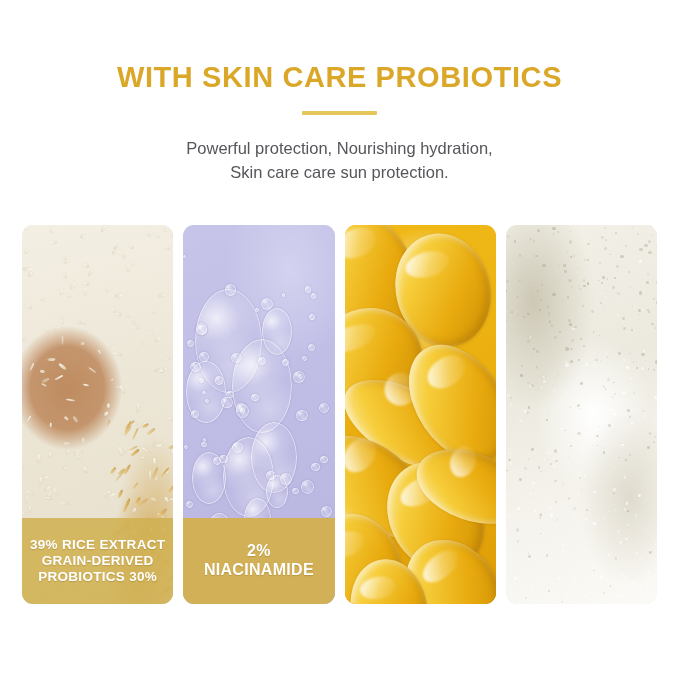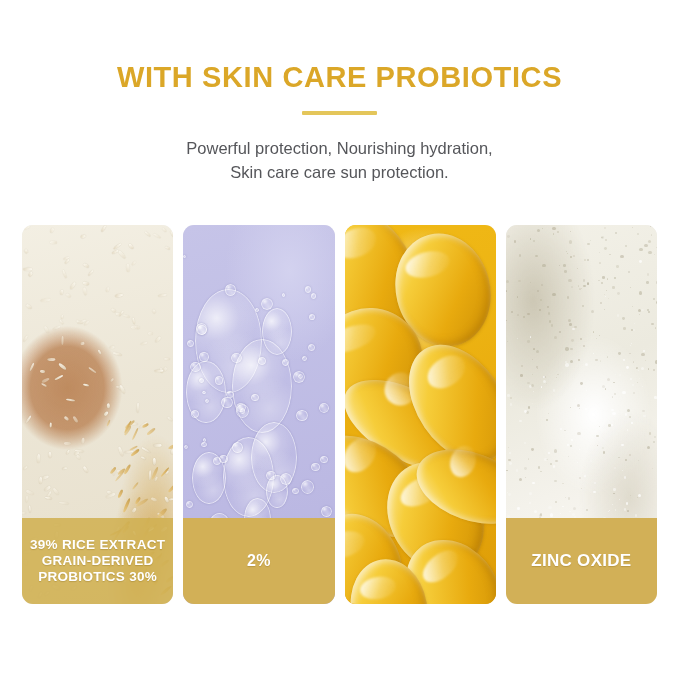--- a/index.html
+++ b/index.html
@@ -433,20 +433,21 @@
             <span class="bub" style="left:72.07870763358005%;top:69.3341357029567%;width:6.326281131370706px;height:6.326281131370706px"></span>
             <span class="bub" style="left:11.99993922503927%;top:57.27520309294414%;width:5.387971329952052px;height:5.387971329952052px"></span>
             <span class="bub" style="left:34.94656744844178%;top:47.3260797272269%;width:13.29993421394829px;height:13.29993421394829px"></span>
             <span class="bub" style="left:33.21398328829673%;top:83.19562346310863%;width:6.62438372649558px;height:6.62438372649558px"></span>
             <span class="bub" style="left:19.77509753819686%;top:61.22724755091622%;width:8.21094187655217px;height:8.21094187655217px"></span>
           </div>
       </div>
       <div class="band solid">
         <div class="band-label size-md">
           <span>2%</span><br>
+          <span>NIACINAMIDE</span>
         </div>
       </div>
     </div>
 
     <div class="card">
       <div class="card-art art-vite">
         <div id="capFx">
             <span class="cap" style="left:-12%;top:-4%;width:58%;height:34%;transform:rotate(-22deg)"></span>
             <span class="cap-gloss" style="left:-6%;top:1%;width:27.84%;height:7.48%;transform:rotate(-22deg)"></span>
             <span class="cap" style="left:34%;top:2%;width:62%;height:30%;transform:rotate(-14deg)"></span>
@@ -891,19 +892,16 @@
             <span class="speck lt" style="left:25.73441326539978%;top:98.24732185634275%;width:1.653981701945304px;height:1.653981701945304px;opacity:0.33778554320215337"></span>
             <span class="speck " style="left:88.10959326910961%;top:23.366000421992794%;width:1.0702685798940366px;height:1.0702685798940366px;opacity:0.5526309289842175"></span>
             <span class="speck " style="left:3.020835310780967%;top:45.308392994502356%;width:2.0719454840058464px;height:2.0719454840058464px;opacity:0.41218882683278935"></span>
             <span class="speck lt" style="left:45.57917039982158%;top:45.680911733870744%;width:1.4028772594847396px;height:1.4028772594847396px;opacity:0.398990831768242"></span>
             <span class="speck " style="left:98.317015174689%;top:7.76805008026713%;width:0.9867883214323229px;height:0.9867883214323229px;opacity:0.41012257194723245"></span>
             <span class="speck lt" style="left:36.9507763927686%;top:84.04145381873604%;width:2.5443381676663197px;height:2.5443381676663197px;opacity:0.39714750612620264"></span>
             <span class="speck " style="left:26.55173556840964%;top:41.64469242566611%;width:0.9695665034723788px;height:0.9695665034723788px;opacity:0.28527522159965885"></span>
             <span class="speck " style="left:31.61480911385297%;top:29.36789743725967%;width:3.0695909593388935px;height:3.0695909593388935px;opacity:0.3871370832363027"></span>
           </div>
       </div>
-      <div class="band solid">
-        <div class="band-label size-lg">ZINC OXIDE</div>
-      </div>
     </div>
 
   </div>
 </div>
 
 </body></html>

